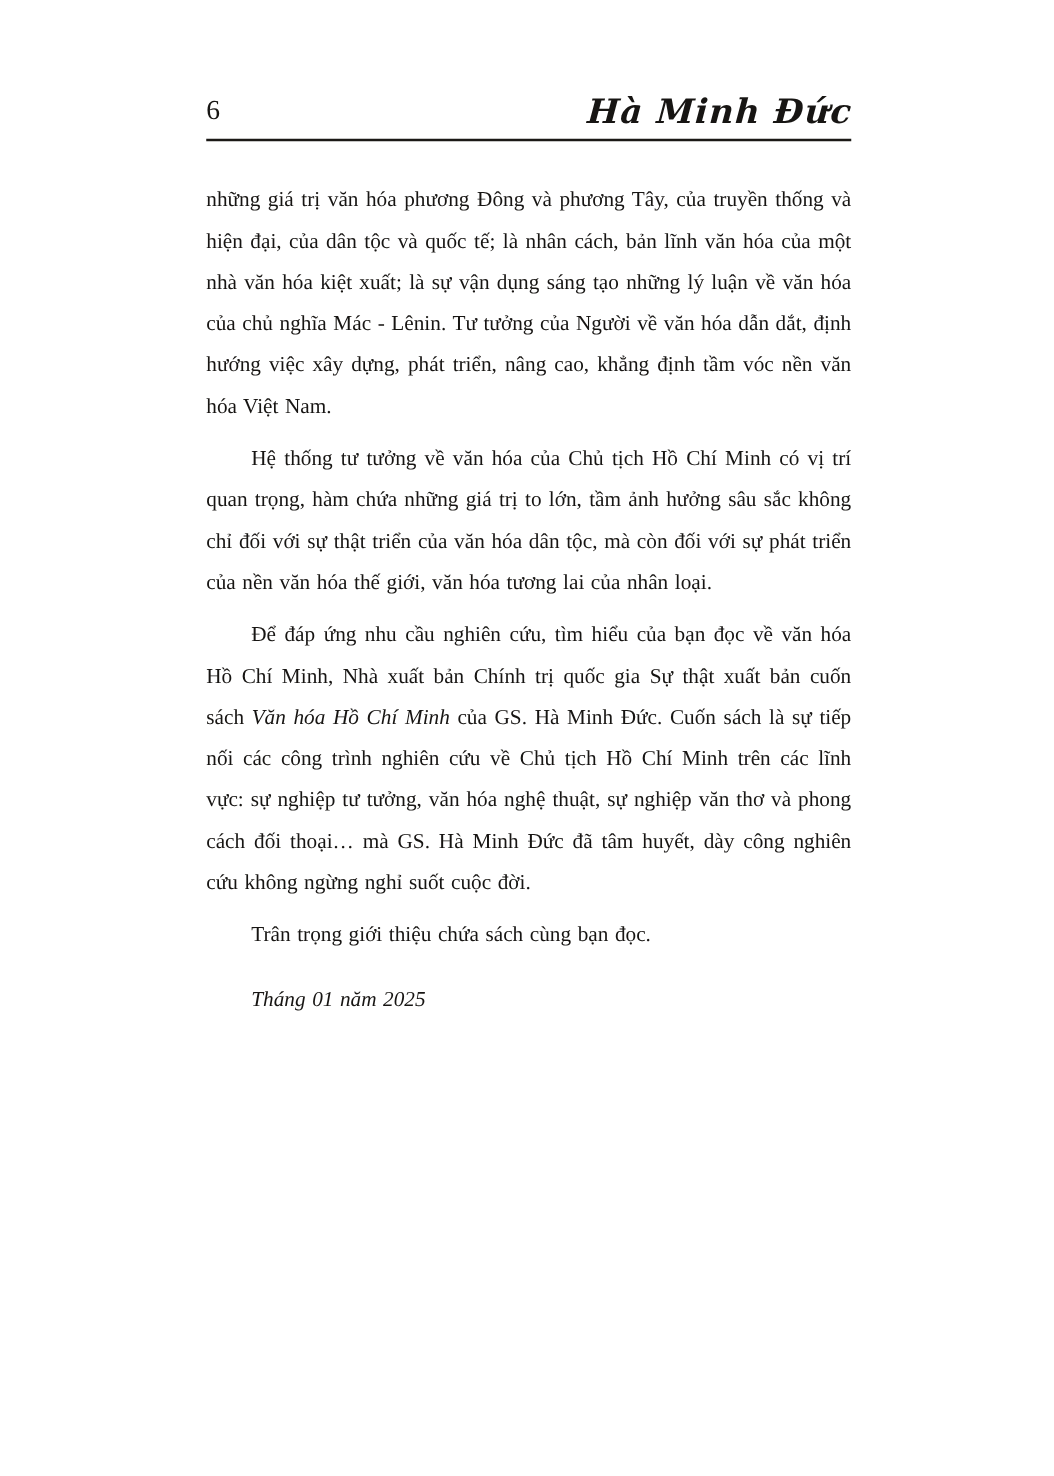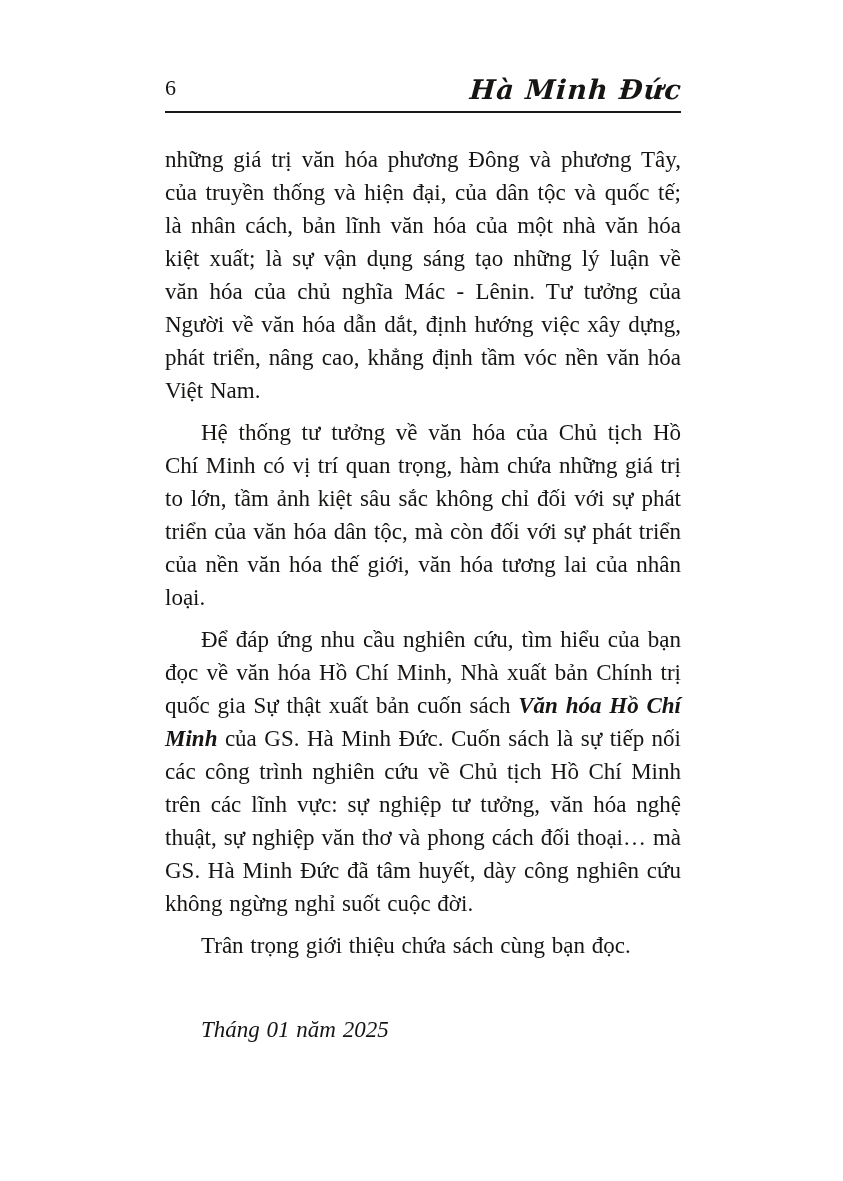--- a/index.html
+++ b/index.html
@@ -40,36 +40,36 @@
   }
   .head-rule {
     border: none;
     border-top: 2.5px solid #1b1916;
     margin: 8px 0 0 0;
   }
   .body-text {
     margin-top: 30px;
   }
   .body-text p {
-    font-size: 23px;
+    font-size: 17px;
     line-height: 33px;
     text-align: justify;
     text-indent: 36px;
     margin: 0 0 9px 0;
     word-spacing: 1px;
   }
   .body-text p.no-indent {
     text-indent: 0;
   }
   .book-title {
-    font-weight: bold;
+    font-weight: normal;
     font-style: italic;
   }
   .colophon {
-    margin-top: 51px;
+    margin-top: 19px;
     text-align: center;
   }
   .date-line {
     font-style: italic;
     font-size: 21.5px;
     line-height: 33px;
     margin: 0;
   }
   .publisher-line {
     font-size: 21.5px;
@@ -87,21 +87,21 @@
     <span class="page-number">6</span>
     <span class="author-script">Hà Minh Đức</span>
   </div>
 
   <hr class="head-rule">
 
   <div class="body-text">
 
     <p class="no-indent">những giá trị văn hóa phương Đông và phương Tây, của truyền thống và hiện đại, của dân tộc và quốc tế; là nhân cách, bản lĩnh văn hóa của một nhà văn hóa kiệt xuất; là sự vận dụng sáng tạo những lý luận về văn hóa của chủ nghĩa Mác - Lênin. Tư tưởng của Người về văn hóa dẫn dắt, định hướng việc xây dựng, phát triển, nâng cao, khẳng định tầm vóc nền văn hóa Việt Nam.</p>
 
-    <p>Hệ thống tư tưởng về văn hóa của Chủ tịch Hồ Chí Minh có vị trí quan trọng, hàm chứa những giá trị to lớn, tầm ảnh kiệt sâu sắc không chỉ đối với sự phát triển của văn hóa dân tộc, mà còn đối với sự phát triển của nền văn hóa thế giới, văn hóa tương lai của nhân loại.</p>
+    <p>Hệ thống tư tưởng về văn hóa của Chủ tịch Hồ Chí Minh có vị trí quan trọng, hàm chứa những giá trị to lớn, tầm ảnh hưởng sâu sắc không chỉ đối với sự thật triển của văn hóa dân tộc, mà còn đối với sự phát triển của nền văn hóa thế giới, văn hóa tương lai của nhân loại.</p>
 
     <p><span>Để đáp ứng nhu cầu nghiên cứu, tìm hiểu của bạn đọc về văn hóa Hồ Chí Minh, Nhà xuất bản Chính trị quốc gia Sự thật xuất bản cuốn sách </span><span class="book-title">Văn hóa Hồ Chí Minh</span><span> của GS. Hà Minh Đức. Cuốn sách là sự tiếp nối các công trình nghiên cứu về Chủ tịch Hồ Chí Minh trên các lĩnh vực: sự nghiệp tư tưởng, văn hóa nghệ thuật, sự nghiệp văn thơ và phong cách đối thoại… mà GS. Hà Minh Đức đã tâm huyết, dày công nghiên cứu không ngừng nghỉ suốt cuộc đời.</span></p>
 
     <p>Trân trọng giới thiệu chứa sách cùng bạn đọc.</p>
 
     <div class="colophon">
       <p class="date-line">Tháng 01 năm 2025</p>
     </div>
 
   </div>

